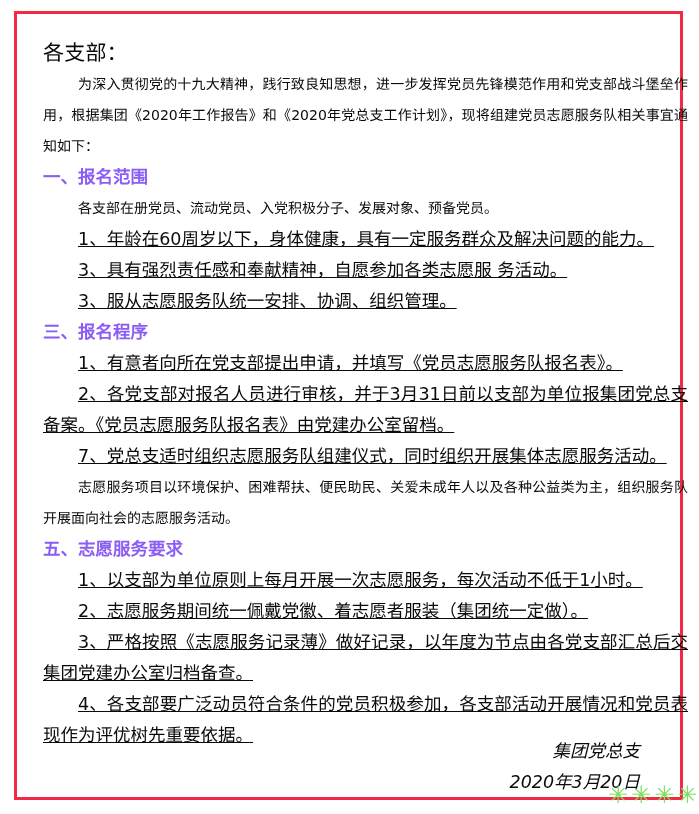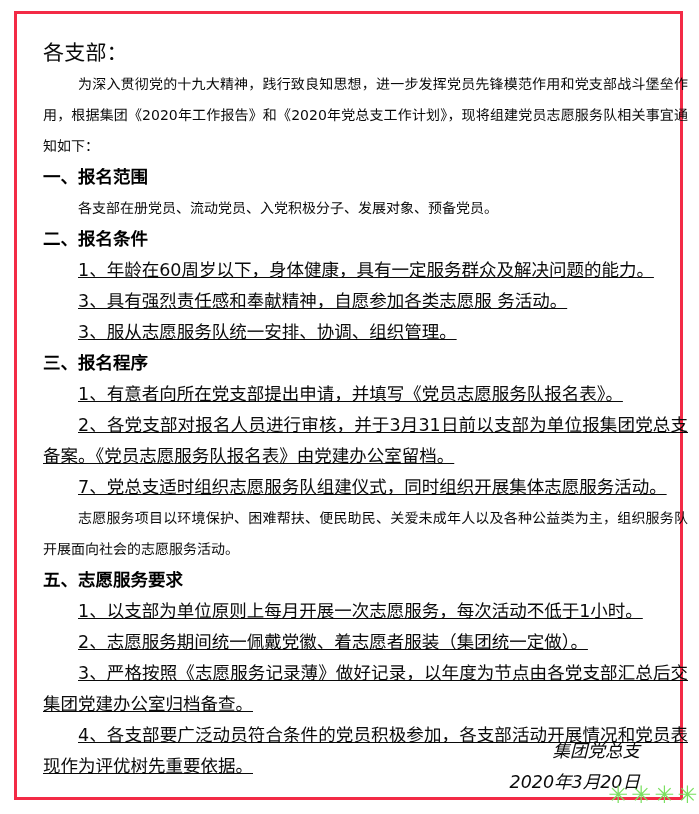--- a/index.html
+++ b/index.html
@@ -44,21 +44,21 @@
     white-space: pre;
     color: #0a0a0a;
   }
 
   
   .heading {
     font-size: 17.5px;
     line-height: 31px;
     font-weight: bold;
     white-space: pre;
-    color: #000000;
+    color: #8b5cf6;
   }
 
   
   .para {
     font-size: 14px;
     line-height: 31px;
     text-align: justify;
     text-justify: inter-ideograph;
     color: #0a0a0a;
     margin: 0;
@@ -120,21 +120,20 @@
 
   <div id="doc-body">
 
     <div class="line">各支部：</div>
 
     <p class="para indent2">为深入贯彻党的十九大精神，践行致良知思想，进一步发挥党员先锋模范作用和党支部战斗堡垒作用，根据集团《2020年工作报告》和《2020年党总支工作计划》，现将组建党员志愿服务队相关事宜通知如下：</p>
 
     <div class="heading">一、报名范围</div>
     <p class="para indent2">各支部在册党员、流动党员、入党积极分子、发展对象、预备党员。</p>
 
-    <div class="heading">二、报名条件</div>
     <p class="subitem">1、年龄在60周岁以下，身体健康，具有一定服务群众及解决问题的能力。</p>
     <p class="subitem">3、具有强烈责任感和奉献精神，自愿参加各类志愿服 务活动。</p>
     <p class="subitem">3、服从志愿服务队统一安排、协调、组织管理。</p>
 
     <div class="heading">三、报名程序</div>
     <p class="subitem">1、有意者向所在党支部提出申请，并填写《党员志愿服务队报名表》。</p>
     <p class="subitem">2、各党支部对报名人员进行审核，并于3月31日前以支部为单位报集团党总支备案。《党员志愿服务队报名表》由党建办公室留档。</p>
     <p class="subitem">7、党总支适时组织志愿服务队组建仪式，同时组织开展集体志愿服务活动。</p>
 
     <p class="para indent2">志愿服务项目以环境保护、困难帮扶、便民助民、关爱未成年人以及各种公益类为主，组织服务队开展面向社会的志愿服务活动。</p>

